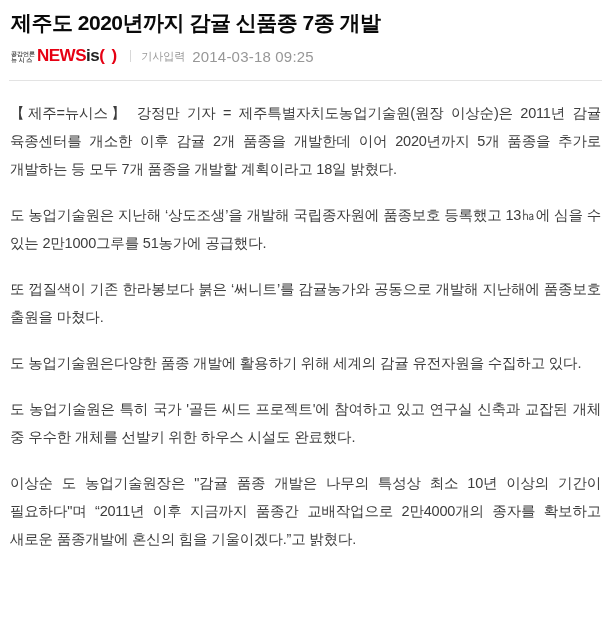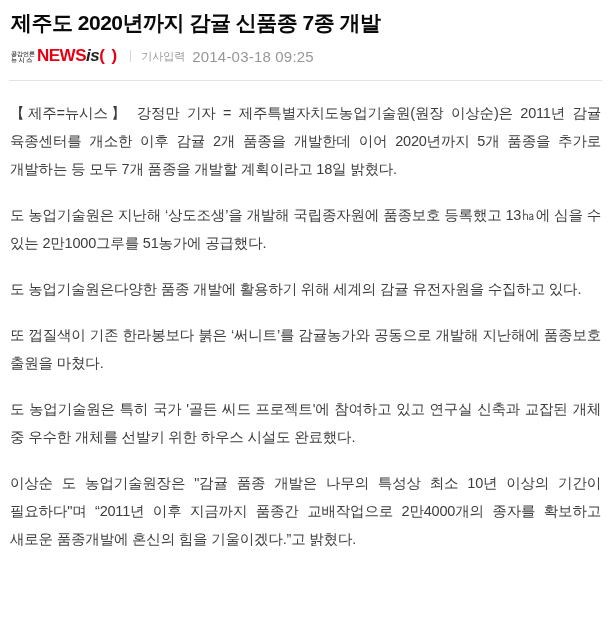--- a/index.html
+++ b/index.html
@@ -61,21 +61,20 @@
     color:var(--logo-red);
     font-weight:800;
     font-size:17px;
     letter-spacing:-0.5px;
   }
   .logo-is{
     color:var(--logo-dark);
     font-weight:800;
     font-size:17px;
     letter-spacing:-0.5px;
-    font-style:italic;
   }
   .logo-paren{
     color:var(--logo-red);
     font-weight:800;
     font-size:17px;
     letter-spacing:1px;
   }
   .meta-sep{
     width:1px;
     height:12px;
@@ -131,19 +130,19 @@
     <span class="meta-sep"></span>
     <span class="meta-label">기사입력</span>
     <span class="meta-date">2014-03-18 09:25</span>
   </div>
 
   <hr class="header-divider">
 
   <div class="article-body">
       <p>【제주=뉴시스】 강정만 기자 = 제주특별자치도농업기술원(원장 이상순)은 2011년 감귤 육종센터를 개소한 이후 감귤 2개 품종을 개발한데 이어 2020년까지 5개 품종을 추가로 개발하는 등 모두 7개 품종을 개발할 계획이라고 18일 밝혔다.</p>
       <p>도 농업기술원은 지난해 ‘상도조생’을 개발해 국립종자원에 품종보호 등록했고 13㏊에 심을 수 있는 2만1000그루를 51농가에 공급했다.</p>
+      <p>또 껍질색이 기존 한라봉보다 붉은 ‘써니트’를 감귤농가와 공동으로 개발해 지난해에 품종보호 출원을 마쳤다.</p>
       <p>도 농업기술원은다양한 품종 개발에 활용하기 위해 세계의 감귤 유전자원을 수집하고 있다.</p>
-      <p>또 껍질색이 기존 한라봉보다 붉은 ‘써니트’를 감귤농가와 공동으로 개발해 지난해에 품종보호 출원을 마쳤다.</p>
       <p>도 농업기술원은 특히 국가 '골든 씨드 프로젝트'에 참여하고 있고 연구실 신축과 교잡된 개체 중 우수한 개체를 선발키 위한 하우스 시설도 완료했다.</p>
       <p>이상순 도 농업기술원장은 "감귤 품종 개발은 나무의 특성상 최소 10년 이상의 기간이 필요하다"며 “2011년 이후 지금까지 품종간 교배작업으로 2만4000개의 종자를 확보하고 새로운 품종개발에 혼신의 힘을 기울이겠다.”고 밝혔다.</p>
     </div>
 
 </div>
 
 </body></html>

